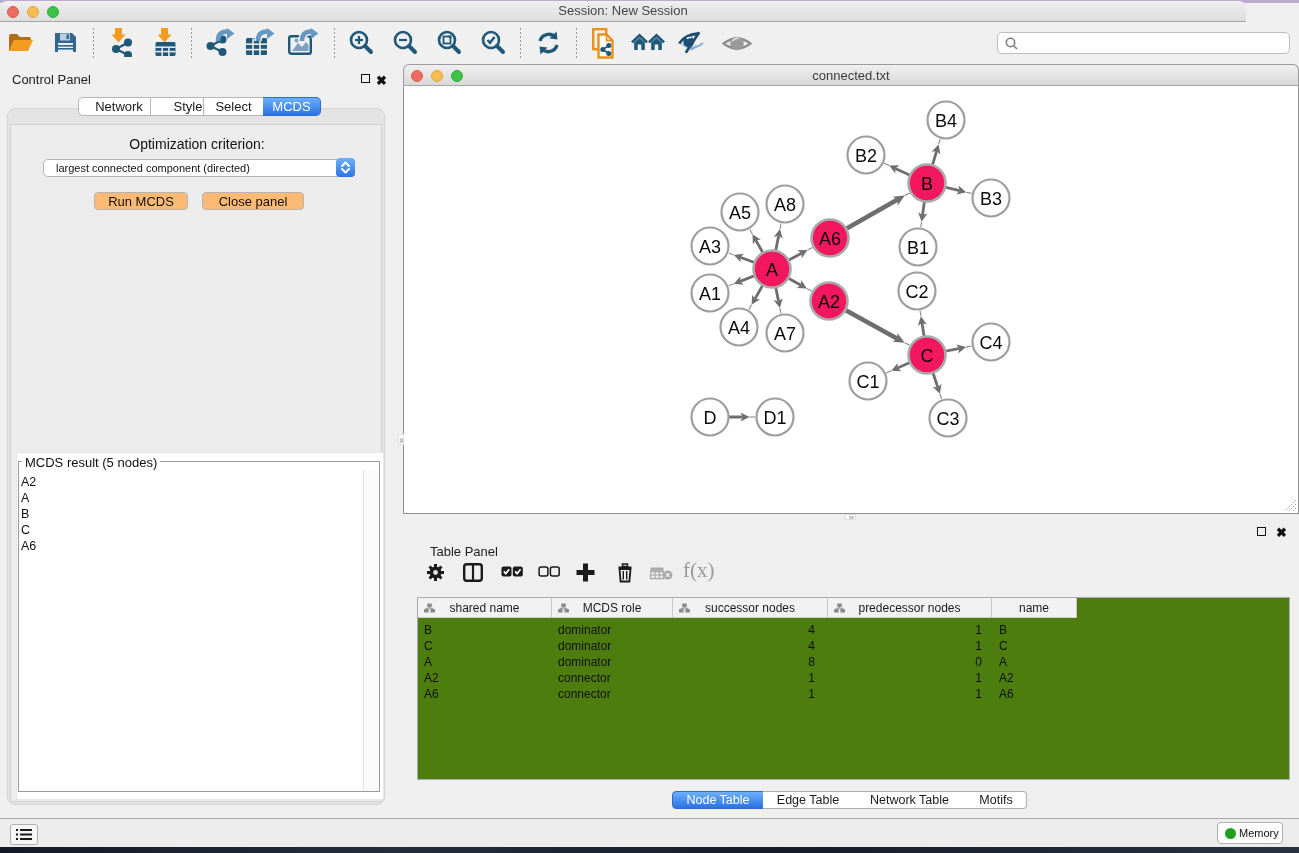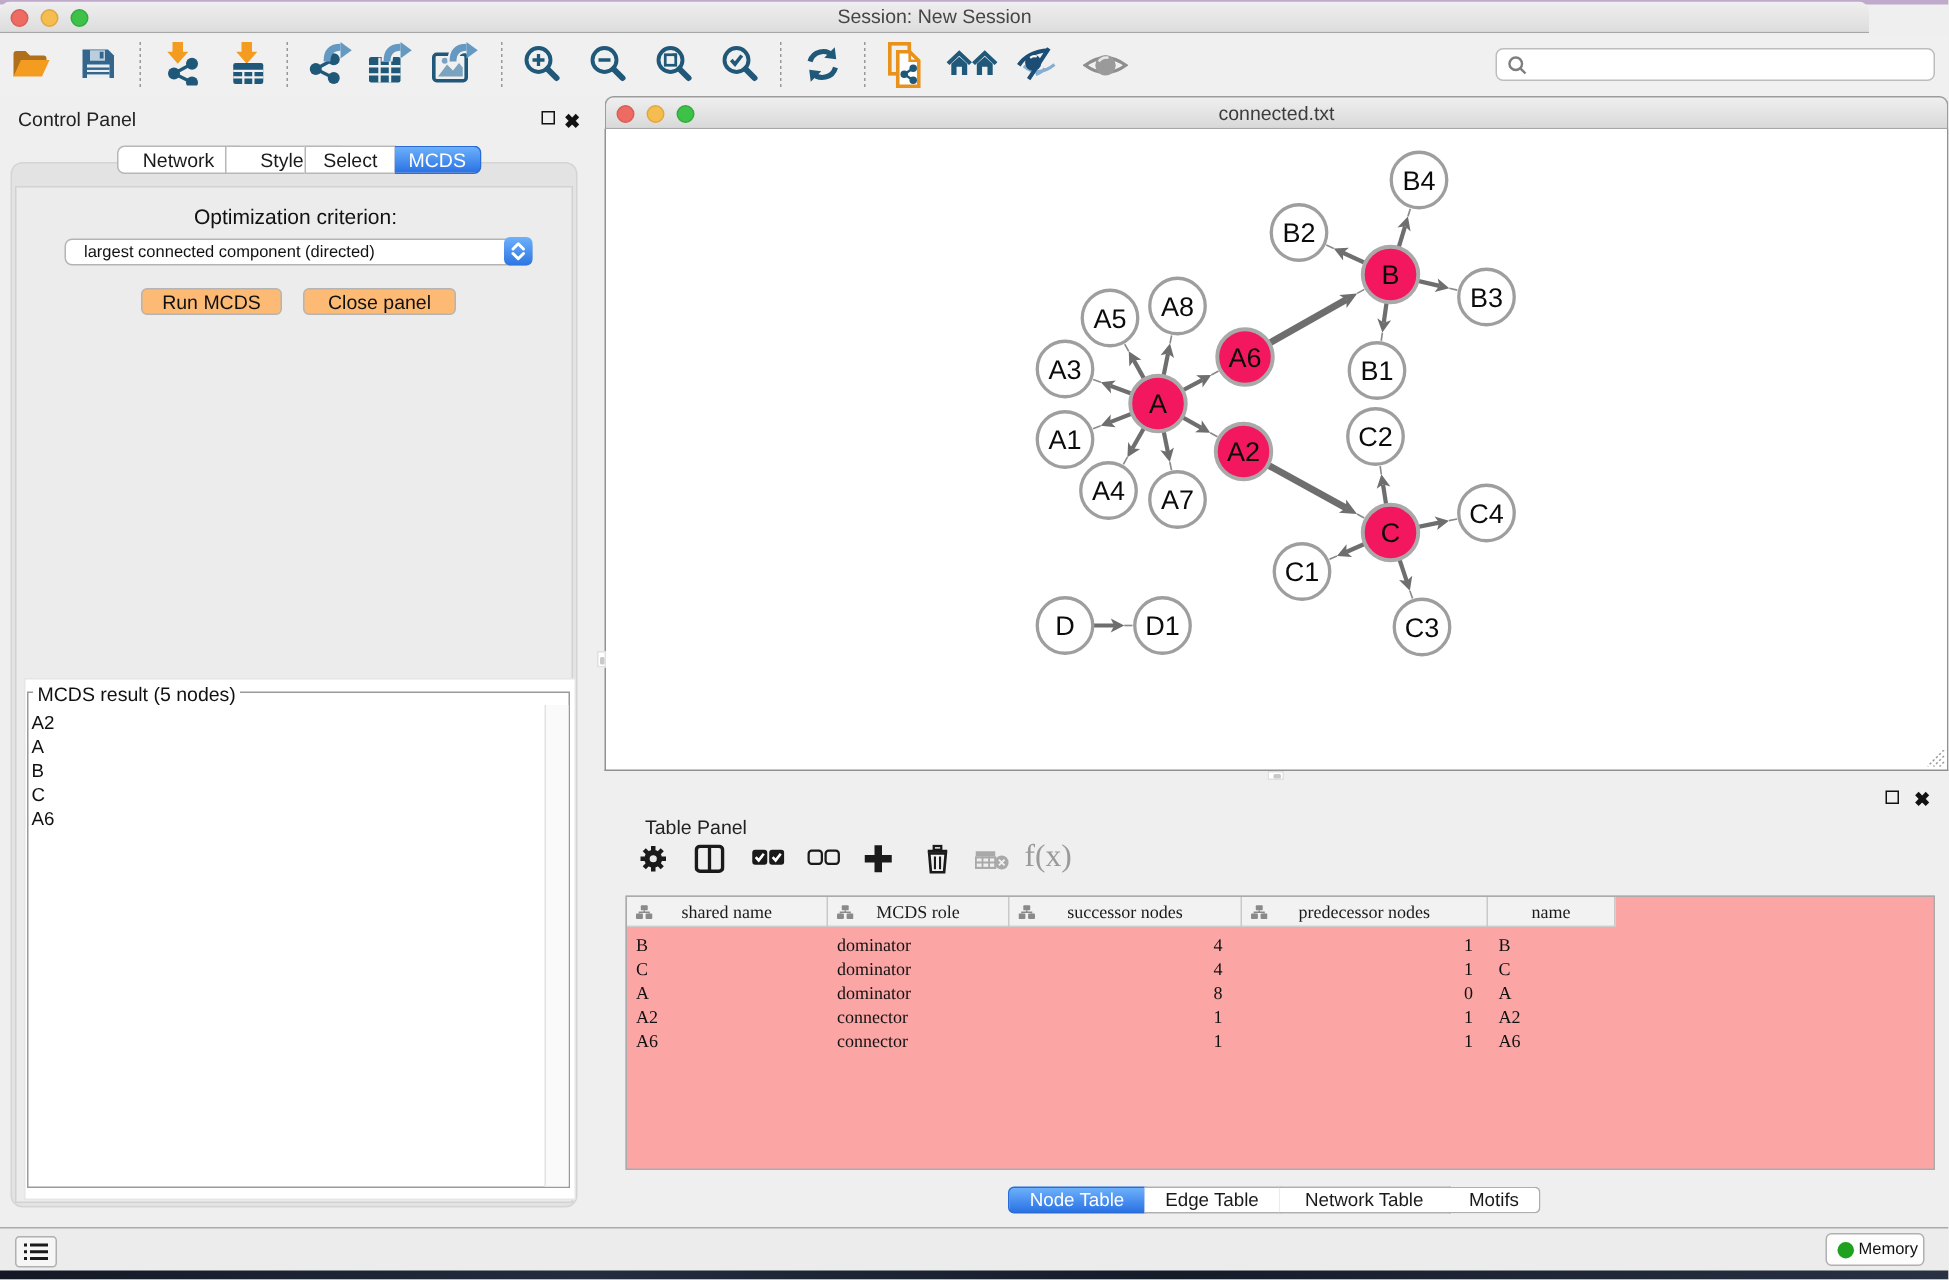--- a/index.html
+++ b/index.html
@@ -55,21 +55,21 @@
   background:linear-gradient(#efefef,#d9d9d9);
   border:1px solid #9c9c9c; border-bottom:1px solid #a6a6a6; border-radius:6px 6px 0 0; }
 #nw-titlebar .title { width:100%; text-align:center; font-size:13px; color:#3c3c3c; line-height:21px; }
 #nw-titlebar .tl { top:5px; }
 #nw-canvas { left:0; top:22px; width:896px; height:428px; background:#fff;
   border:1px solid #909090; border-top:none; }
 
 
 #tp-title { left:430px; top:525px; font-size:13px; color:#222;margin-top:19px; }
 #tp-toolbar { left:417px; top:556px; }
-#tbl { left:417px; top:597px; width:873px; height:183px; background:#fca5a5; border:1px solid #ababab;font-family:Liberation Serif, serif; }
+#tbl { left:417px; top:597px; width:873px; height:183px; background:#4d7c0f; border:1px solid #ababab; }
 #tbl-header { left:0; top:0; width:659px; height:20px; background:#f2f2f2;
   border-bottom:1px solid #cfcfcf; }
 .th { position:absolute; top:0; height:20px; border-right:1px solid #c9c9c9;
   font-size:12px; color:#1a1a1a; text-align:center; line-height:20px; }
 .td { position:absolute; font-size:12px; color:#111; height:16px; line-height:16px; }
 
 
 .btab { position:absolute; top:791px; height:18px; background:#fff; border:1px solid #aeaeae;
   font-size:12.5px; color:#1a1a1a; text-align:center; line-height:16px; }
 

